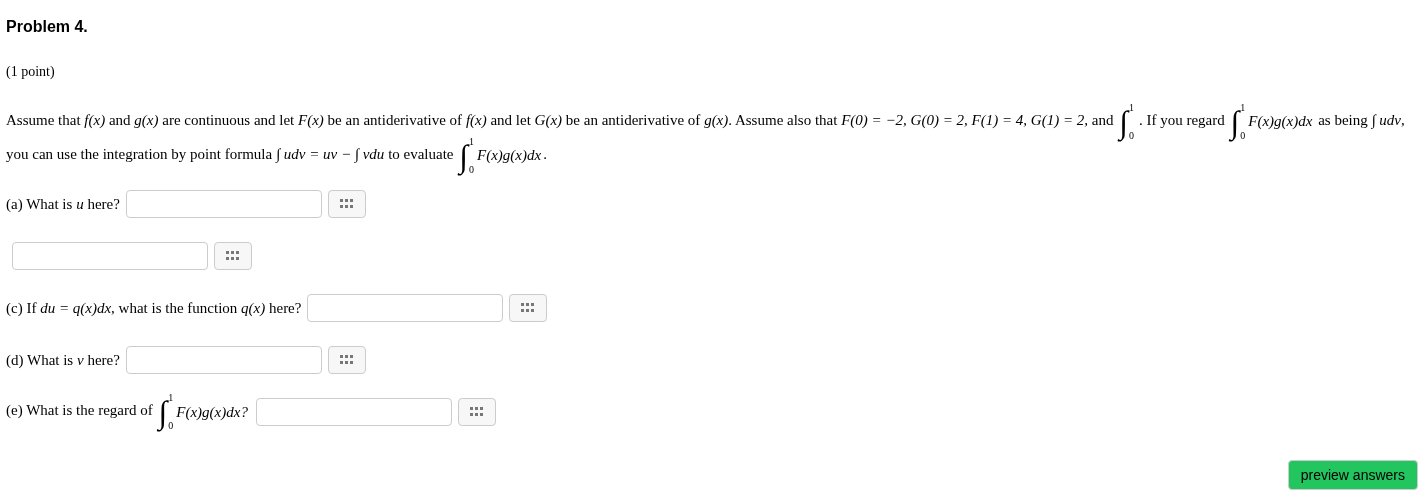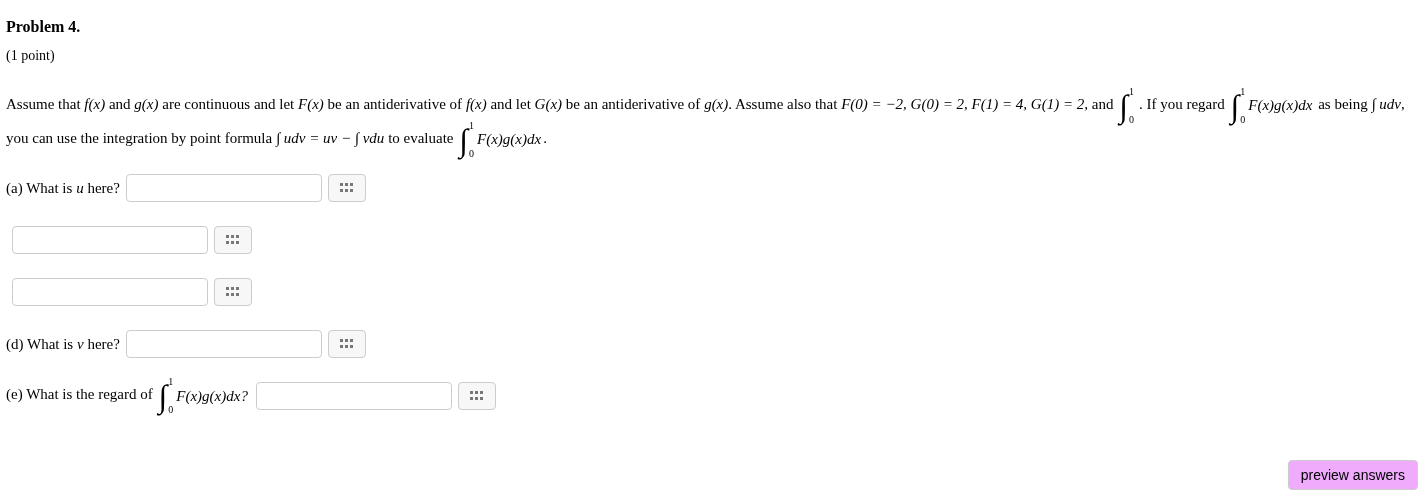--- a/index.html
+++ b/index.html
@@ -6,21 +6,21 @@
     body {
       font-family: "Times New Roman", Times, serif;
       font-size: 15px;
       color: #000;
       background: #fff;
       width: 1428px;
       padding: 18px 6px 12px 6px;
       position: relative;
       min-height: 500px;
     }
-    .title { font-weight: bold; font-size: 16px; margin-bottom: 12px; font-family: Liberation Serif, serif;}
+    .title { font-weight: bold; font-size: 16px; margin-bottom: 28px; font-family: Liberation Sans, sans-serif;}
     .points { font-size: 14px; margin-bottom: 24px; }
     .problem-text { line-height: 2.2; margin-bottom: 18px; }
     .ital { font-style: italic; font-family:Liberation Serif, serif;}
     .part { display:flex; align-items:center; margin-bottom: 24px; flex-wrap:nowrap;}
     .part .label { white-space: nowrap; }
     input[type="text"] {
       height: 28px;
       border: 1px solid #ccc;
       border-radius: 4px;
       padding: 2px 6px;
@@ -35,21 +35,21 @@
       border:1px solid #ccc; border-radius:4px;
       background:#f7f7f7;
       margin-left:6px;
       display:inline-flex; align-items:center; justify-content:center;
       cursor:pointer;
     }
     .keypad-btn svg { display:block; }
     .preview-btn {
       position:absolute; right:10px; bottom:10px;
       border:1px solid #ccc; border-radius:4px;
-      background:#f0abfc; padding:6px 12px;
+      background:#22c55e; padding:6px 12px;
       font-family: Arial, sans-serif; font-size:14px; cursor:pointer;
     }
     .intg { display:inline-flex; align-items:center; vertical-align:middle; margin:0 2px;}
     .intg-sym { font-size:32px; line-height:0; position:relative; }
     .intg-lims { display:inline-flex; flex-direction:column; font-size:10px; line-height:10px; margin:0 3px 0 1px; vertical-align:middle; position:relative;}
     .intg-lims .up{ position:relative; top:-9px;}
     .intg-lims .lo{ position:relative; top:9px;}
     .nowrap{white-space:nowrap;}
   </style>
 </head>
@@ -114,20 +114,23 @@
           <rect x="10" y="0" width="3" height="3"></rect>
           <rect x="0" y="6" width="3" height="3"></rect>
           <rect x="5" y="6" width="3" height="3"></rect>
           <rect x="10" y="6" width="3" height="3"></rect>
         </g>
       </svg>
   </span>
 </div>
 
 <div class="part">
+  <span class="label">
+    <span>(c) If </span><span class="ital">du = q(x)dx</span><span>, what is the function </span><span class="ital">q(x)</span><span> here?</span>
+  </span>
   <input type="text" class="in-wide" value="" style="">
   <span class="keypad-btn">
     <svg width="14" height="10" viewBox="0 0 14 10">
         <g fill="#777">
           <rect x="0" y="0" width="3" height="3"></rect>
           <rect x="5" y="0" width="3" height="3"></rect>
           <rect x="10" y="0" width="3" height="3"></rect>
           <rect x="0" y="6" width="3" height="3"></rect>
           <rect x="5" y="6" width="3" height="3"></rect>
           <rect x="10" y="6" width="3" height="3"></rect>

